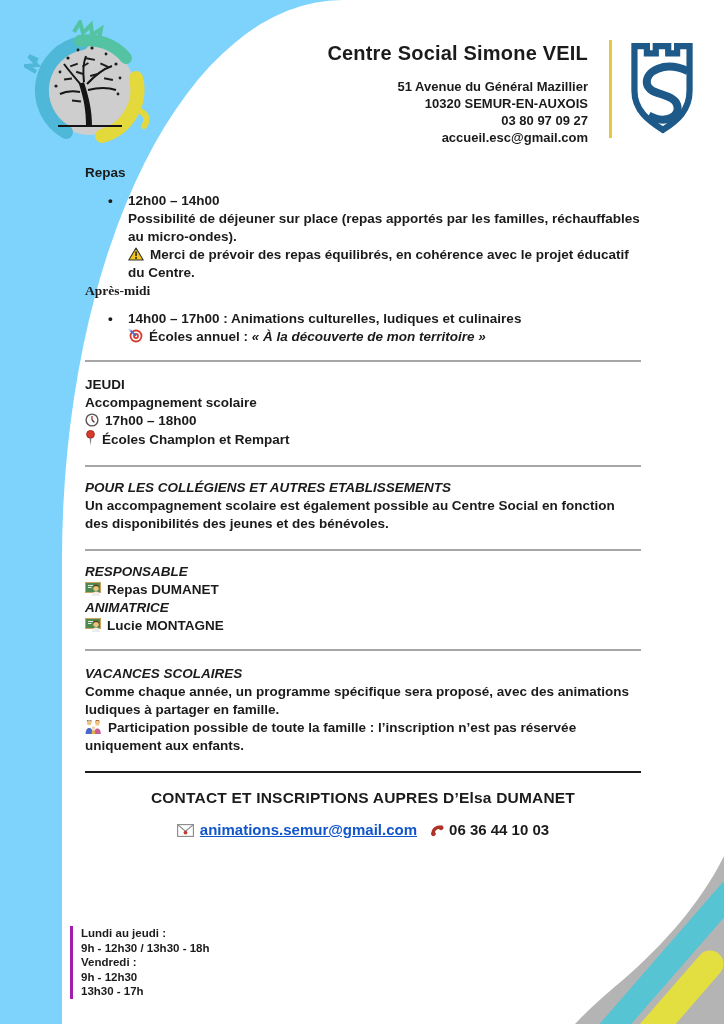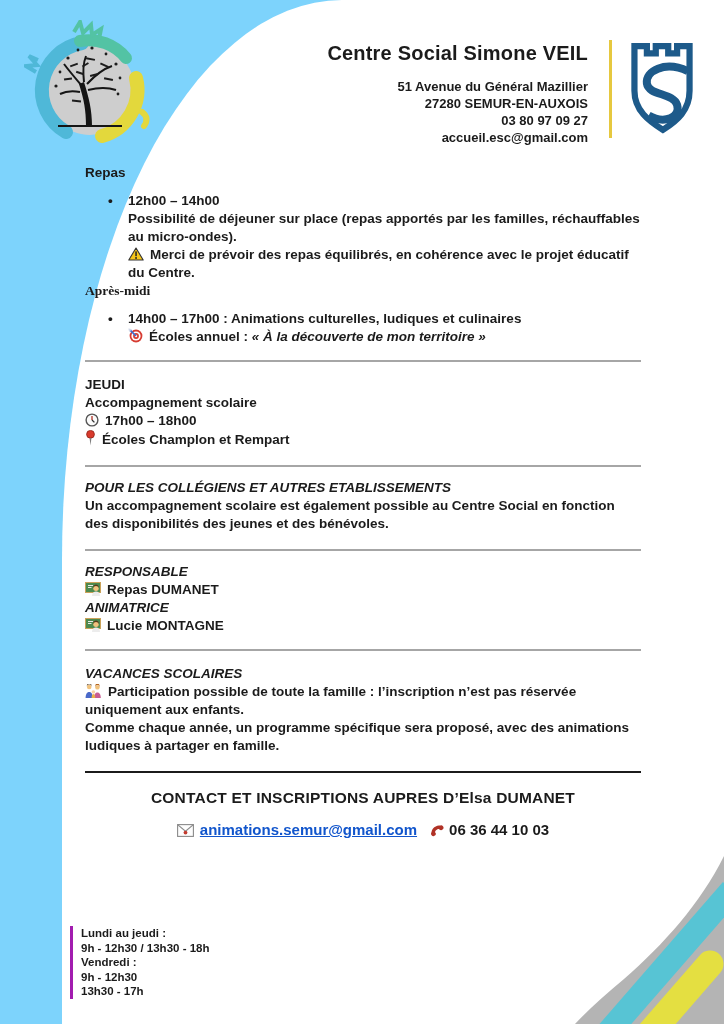--- a/index.html
+++ b/index.html
@@ -83,21 +83,21 @@
       <rect x="52" y="52" width="8" height="2" transform="rotate(18 56 53)"></rect>
       <rect x="66" y="54" width="8" height="2" transform="rotate(-14 70 55)"></rect>
       <rect x="58" y="44" width="7" height="2" transform="rotate(-30 61 45)"></rect>
       <rect x="48" y="80" width="9" height="2" transform="rotate(6 52 81)"></rect>
     </g>
   </svg>
 
   <div class="header-block">
     <div class="org-name">Centre Social Simone VEIL</div>
     <div class="address-line">51 Avenue du Général Mazillier</div>
-    <div class="address-line">27280 SEMUR-EN-AUXOIS</div>
+    <div class="address-line">10320 SEMUR-EN-AUXOIS</div>
     <div class="address-line">03 80 97 09 27</div>
     <div class="address-line">accueil.esc@gmail.com</div>
   </div>
   <div class="yellow-rule"></div>
 
   <svg class="shield" width="80" height="110" viewBox="0 0 90 118">
     <g fill="none" stroke="#1d5a8a" stroke-width="7" stroke-linejoin="miter">
       <path d="M14,34 L14,12 L28,12 L28,20 L38,20 L38,12 L52,12 L52,20 L62,20 L62,12 L76,12 L76,34 L76,62 C76,84 62,96 46,106 C30,96 14,84 14,62 Z"></path>
       <path d="M74,40 C48,28 26,40 28,54 C30,68 58,64 62,78 C66,92 48,100 30,90" stroke-width="9"></path>
     </g>
@@ -174,31 +174,31 @@
           <line x1="3" y1="3.5" x2="8" y2="3.5" stroke="#e8e8e8" stroke-width="1"></line>
           <line x1="3" y1="5.5" x2="6.5" y2="5.5" stroke="#e8e8e8" stroke-width="1"></line>
           <circle cx="11" cy="6.2" r="2.7" fill="#f1c27d"></circle>
           <path d="M8.3,6 A2.8,2.8 0 0 1 13.7,6 L13.7,4.6 A2.8,2.8 0 0 0 8.3,4.6 Z" fill="#5a3b1e"></path>
           <path d="M7,14 C7,10.8 9,9.6 11,9.6 C13,9.6 15,10.8 15,14 Z" fill="#ececec"></path>
         </svg><span>Lucie MONTAGNE</span></p>
 
     <hr class="rule">
 
     <h3 class="italic">VACANCES SCOLAIRES</h3>
+    <p class="mt9">Comme chaque année, un programme spécifique sera proposé, avec des animations ludiques à partager en famille.</p>
     <p class="mt9"><svg class="icon" width="17" height="14" viewBox="0 0 17 14">
           <circle cx="4.2" cy="3" r="2.3" fill="#f1c27d"></circle>
           <path d="M1.9,2.6 A2.3,2.3 0 0 1 6.5,2.6 L6.5,1.6 A2.3,2.3 0 0 0 1.9,1.6 Z" fill="#4a2f17"></path>
           <path d="M0.6,14 C0.6,9.6 2.4,8 4.2,8 C6,8 7.8,9.6 7.8,14 Z" fill="#4a69c9"></path>
           <circle cx="12.4" cy="3.4" r="2.2" fill="#f1c27d"></circle>
           <path d="M10.2,3.2 A2.2,2.2 0 0 1 14.6,3.2 L14.6,1.9 A2.2,2.2 0 0 0 10.2,1.9 Z" fill="#b5651d"></path>
           <path d="M9,14 C9,10 10.7,8.4 12.4,8.4 C14.1,8.4 15.8,10 15.8,14 Z" fill="#c95d92"></path>
           <circle cx="8.4" cy="8" r="1.8" fill="#f6d2a6"></circle>
           <path d="M6.6,14 C6.6,11 7.5,10 8.4,10 C9.3,10 10.2,11 10.2,14 Z" fill="#e8b04a"></path>
         </svg><span>Participation possible de toute la famille : l’inscription n’est pas réservée uniquement aux enfants.</span></p>
-    <p class="mt9">Comme chaque année, un programme spécifique sera proposé, avec des animations ludiques à partager en famille.</p>
 
     <hr class="rule-dark">
 
     <h3 class="contact-head">CONTACT ET INSCRIPTIONS AUPRES D’Elsa DUMANET</h3>
     <p class="contact-line"><svg class="icon" width="17" height="13" viewBox="0 0 17 13">
           <rect x="0.6" y="0.6" width="15.8" height="11.8" fill="#fdfdfd" stroke="#8a8a8a" stroke-width="1.1"></rect>
           <path d="M0.6,0.6 L8.5,7.2 L16.4,0.6" fill="none" stroke="#8a8a8a" stroke-width="1.1"></path>
           <circle cx="8.5" cy="8.6" r="1.9" fill="#c23a2e"></circle>
         </svg><a class="email-link" href="#">animations.semur@gmail.com</a><svg class="icon icon-right-gap" width="17" height="17" viewBox="0 0 17 17">
           <g transform="rotate(-38 8.5 8.5)" fill="#b03226">

